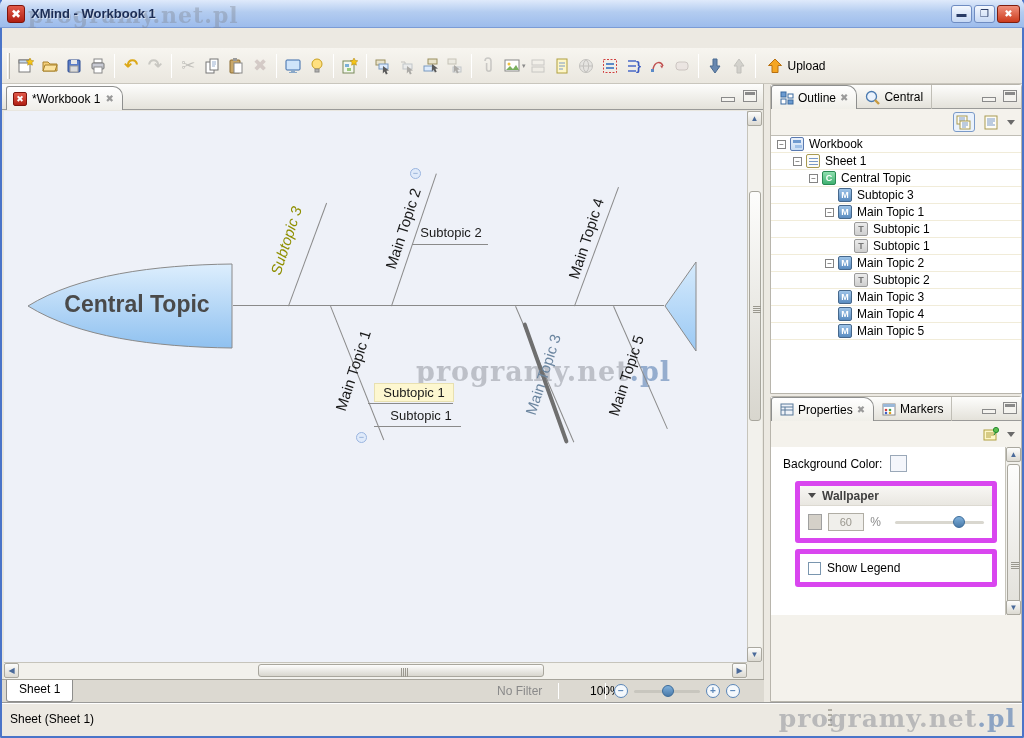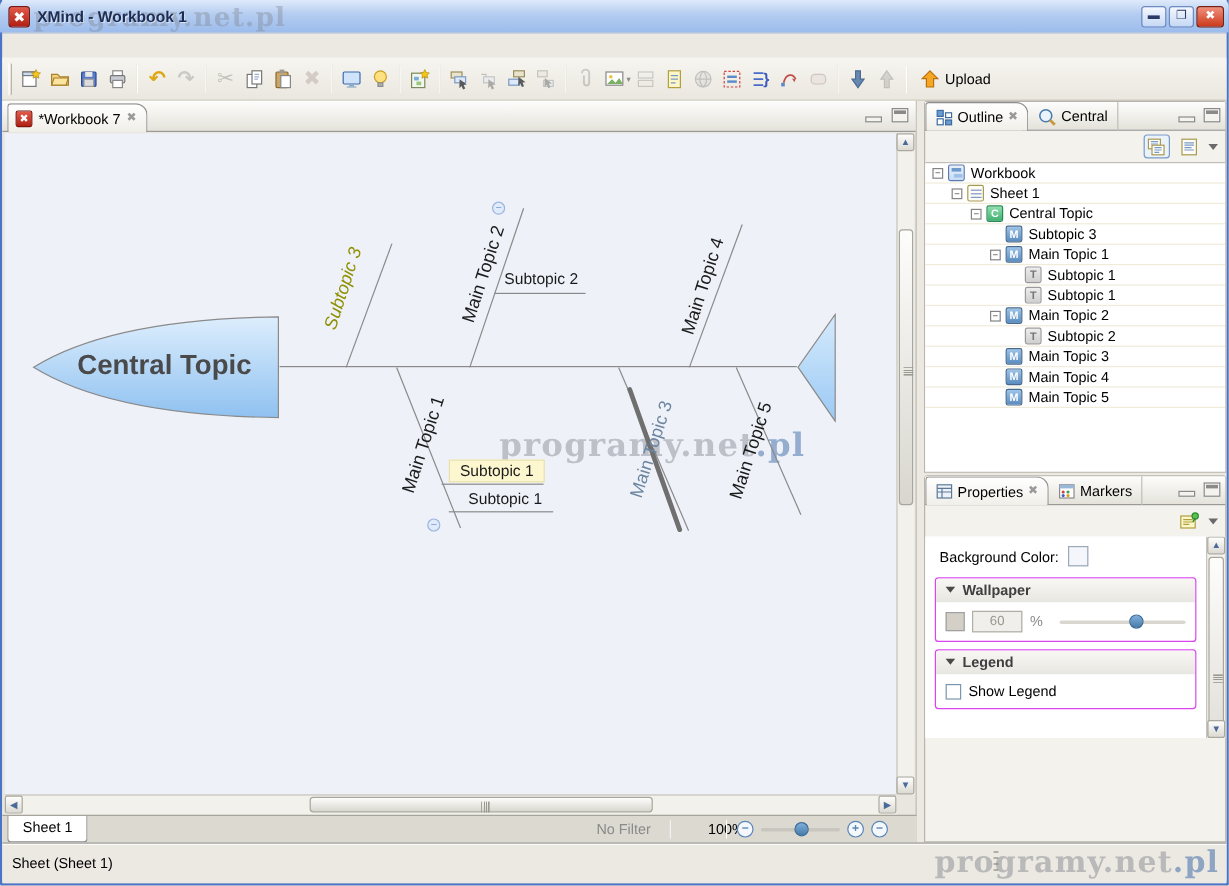--- a/index.html
+++ b/index.html
@@ -107,21 +107,21 @@
   .ti-c { background:linear-gradient(#8fe0b0,#3fb070); border:1px solid #2a8a54; color:#fff; }
   .ti-m { background:linear-gradient(#9ec4e8,#5a8cc0); border:1px solid #46688c; color:#fff; }
   .ti-t { background:linear-gradient(#ececec,#cfcfcf); border:1px solid #9a9a9a; color:#777; }
 
   
   .props-target { height:18px; font-size:12px; padding:2px 0 0 4px; border-bottom:1px solid #8a8a8a; background:#f4f2ec; }
   .props-body { background:#fff; position:relative; overflow:hidden; }
   .pscroll { position:absolute; right:0; top:0; width:16px; height:100%; background:#f2f1ec; border-left:1px solid #c6c4bb; }
   .prow { display:flex; align-items:center; font-size:12px; padding:8px 20px 4px 12px; gap:8px; }
   .swatch { width:17px; height:17px; background:#f4f6fb; border:1px solid #9aa8b8; }
-  .group { margin:5px 8px 6px 8px; margin-right:24px; border:1px solid #d946ef; border-radius:3px; background:#fff; }
+  .group { margin:5px 8px 6px 24px; margin-right:24px; border:5px solid #d946ef; border-radius:3px; background:#fff; }
   .ghdr { height:20px; background:linear-gradient(#f8f7f4,#e9e7e1); border-bottom:1px solid #dcd9d1; border-radius:3px 3px 0 0; display:flex; align-items:center; gap:6px; padding-left:8px; font-size:12px; font-weight:bold; color:#3f3f3f; }
   .tri { width:0; height:0; border-left:4px solid transparent; border-right:4px solid transparent; border-top:5px solid #4a4a4a; }
   .grow { display:flex; align-items:center; gap:6px; padding:7px 8px; font-size:12px; }
   .cb { width:13px; height:13px; background:#fff; border:1px solid #7a96af; flex:0 0 auto; }
   .num-input { width:44px; height:18px; background:#f0efeb; border:1px solid #b0ada4; color:#9a978e; font-size:11px; text-align:center; line-height:16px; }
   .ptrack { width:108px; height:3px; background:#d9d7cf; border-radius:2px; position:relative; }
   .pthumb { position:absolute; top:-5px; left:58px; width:12px; height:12px; border-radius:50%; background:linear-gradient(#7fb0dc,#4a7aa8); border:1px solid #3a6a98; }
   .spin { display:flex; flex-direction:column; gap:1px; margin-left:auto; color:#8a8a8a; font-size:7px; line-height:6px; }
   .mini-gray { width:16px; height:16px; background:#d4d0c8; border:1px solid #a0a0a0; }
 
@@ -326,21 +326,21 @@
       <span class="upload-label">Upload</span>
     </span>
   </div>
 
   <div class="main">
 
     <div class="editor">
       <div class="etabbar">
         <div class="etab">
           <span class="etab-icon">✖</span>
-          <span class="etab-label">*Workbook 7</span>
+          <span class="etab-label">*Workbook 1</span>
           <span class="etab-close">✖</span>
         </div>
         <div class="eview-btns">
           <span class="vb min"></span>
           <span class="vb max"></span>
         </div>
       </div>
 
       <div class="canvas">
         <span class="wm-canvas"><span>programy.net</span><span class="pl">.pl</span></span>
@@ -585,24 +585,20 @@
             <div class="grow">
               <span class="mini-gray"></span>
               <span class="num-input">60</span>
               <span style="color:#8a8a8a;">%</span>
               <span class="ptrack" style="margin-left:8px;">
                   <span class="pthumb"></span>
                 </span>
             </div>
           </div>
           <div class="group">
-            <div class="ghdr">
-                <span class="tri"></span>
-                <span>Legend</span>
-              </div>
             <div class="grow">
               <span class="cb"></span>
               <span>Show Legend</span>
             </div>
           </div>
           <div class="pscroll">
             <span class="sb-btn" style="left:0; top:0; width:15px;">▲</span>
             <span class="sb-thumb" style="left:1px; top:17px; width:13px; height:196px;">
                 <span class="grip-v" style="left:3px;"></span>
               </span>

